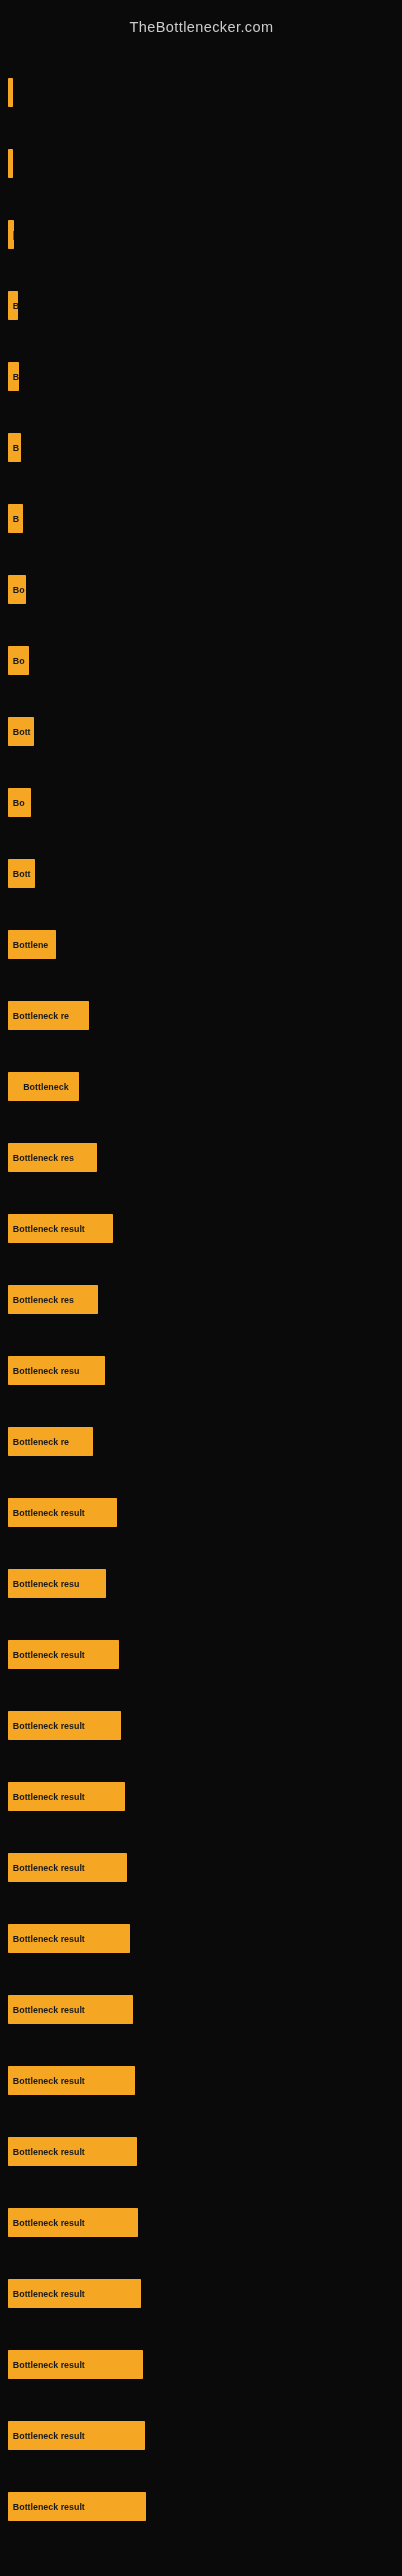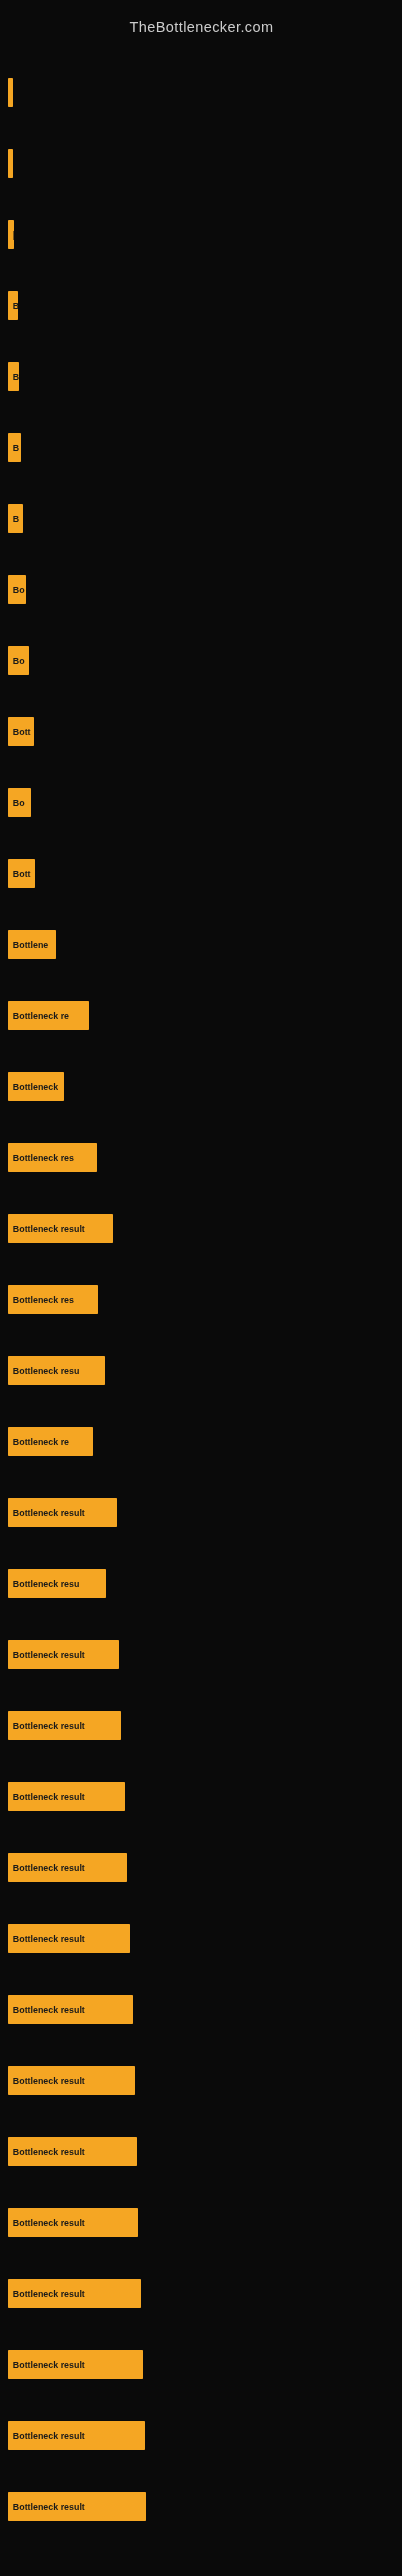--- a/index.html
+++ b/index.html
@@ -128,21 +128,21 @@
       <div class="bar" style="width: 48px;">
         <span class="bar-label">Bottlene</span>
       </div>
     </div>
     <div class="bar-row">
       <div class="bar" style="width: 81px;">
         <span class="bar-label">Bottleneck re</span>
       </div>
     </div>
     <div class="bar-row">
-      <div class="bar" style="width: 56px;">
+      <div class="bar" style="width: 71px; justify-content: center;">
         <span class="bar-label">Bottleneck</span>
       </div>
     </div>
     <div class="bar-row">
       <div class="bar" style="width: 89px;">
         <span class="bar-label">Bottleneck res</span>
       </div>
     </div>
     <div class="bar-row">
       <div class="bar" style="width: 105px;">

